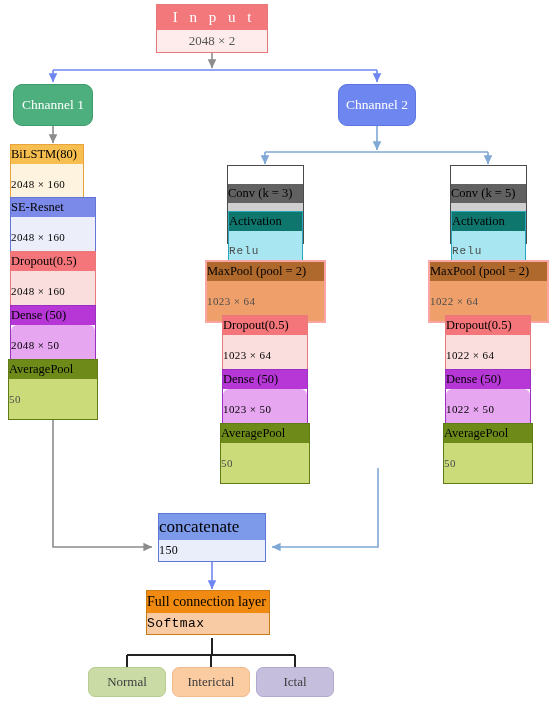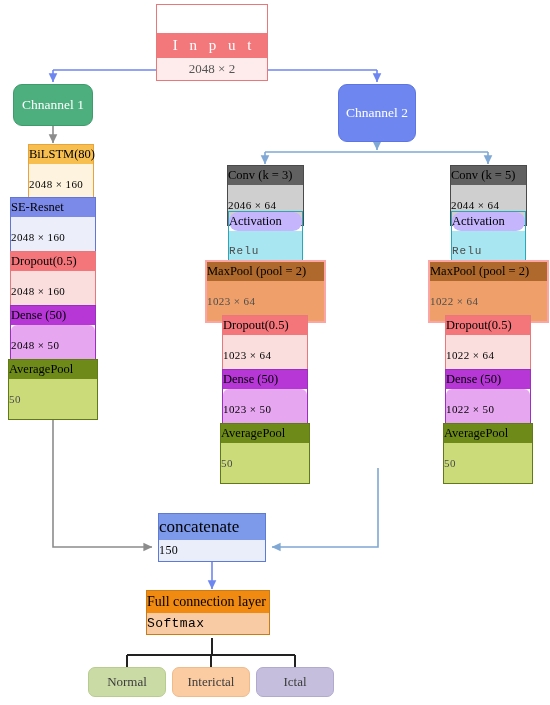--- a/index.html
+++ b/index.html
@@ -7,37 +7,37 @@
     width:550px;height:705px;background:#ffffff;
     font-family:"Liberation Serif", serif;
     position:relative;overflow:hidden;
   }
   #canvas{position:absolute;left:0;top:0;width:550px;height:705px;}
   svg.wires{position:absolute;left:0;top:0;width:550px;height:705px;pointer-events:none;}
 
   .node{position:absolute;box-sizing:border-box;}
   .node .hd{
     box-sizing:border-box;width:100%;text-align:center;color:#ffffff;
-    line-height:1.25;white-space:nowrap;overflow:hidden;margin-top:28px;
+    line-height:1.25;white-space:nowrap;overflow:hidden;
   }
   .node .bd{
     box-sizing:border-box;width:100%;text-align:center;color:#555555;
     line-height:1.25;white-space:nowrap;overflow:hidden;
   }
 
   
   .n-input{left:156px;top:4px;width:112px;border:1px solid #e8787a;}
   .n-input .hd{background:#f3787c;font-size:15px;letter-spacing:4px;padding:3px 0 3px 4px;}
   .n-input .bd{background:#fdeceb;font-size:13px;padding:3px 0;}
 
   
   .pill{position:absolute;box-sizing:border-box;border-radius:9px;color:#fff;
         display:flex;align-items:center;justify-content:center;font-size:13.5px;}
   .n-ch1{left:13px;top:84px;width:80px;height:42px;background:#4caf7d;border:1px solid #3e9b6c;}
-  .n-ch2{left:338px;top:84px;width:78px;height:58px;background:#6e86ef;border:1px solid #5c75e3;justify-content:center;}
+  .n-ch2{left:338px;top:84px;width:78px;height:42px;background:#6e86ef;border:1px solid #5c75e3;justify-content:center;}
 
   
   .bx{position:absolute;box-sizing:border-box;}
   .bx .hd{font-size:12.5px;padding:2px 0;}
   .bx .bd{font-size:11px;padding:14px 0;letter-spacing:.4px;}
 
   .c-bilstm{border:1px solid #e8a33d;}
   .c-bilstm .hd{background:#f7bf4f;}
   .c-bilstm .bd{background:#fdf3de;}
 
@@ -51,25 +51,25 @@
 
   .c-dense{border:1px solid #9b2fc0;}
   .c-dense .hd{background:#b636d6;}
   .c-dense .bd{background:#e6a6f0;border-radius:6px;}
 
   .c-avg{border:1px solid #5f7a17;}
   .c-avg .hd{background:#6e8b19;}
   .c-avg .bd{background:#cbdb7a;color:#4b4b4b;}
 
   .c-conv{border:1px solid #4a4a4a;}
-  .c-conv .hd{background:#616161;}
+  .c-conv .hd{background:#616161;margin-top:18px;}
   .c-conv .bd{background:#cfcfcf;}
 
   .c-act{border:1px solid #2aa7bb;}
-  .c-act .hd{background:#c4b5fd;border-radius:9px;}
+  .c-act .hd{background:#0f766e;}
   .c-act .bd{background:#a8e7f2;color:#4b4b4b;font-family:"Liberation Mono", monospace;letter-spacing:1px;}
 
   .c-maxp{border:2px solid #fca5a5;}
   .c-maxp .hd{background:#b0692c;}
   .c-maxp .bd{background:#ef9f69;color:#4d4d4d;}
 
   .c-concat{border:1px solid #5c7ad6;}
   .c-concat .hd{background:#7c99ea;font-size:17px;padding:3px 0;}
   .c-concat .bd{background:#eaeefb;font-size:12px;padding:3px 0;}
 
@@ -170,21 +170,21 @@
     <div class="bd">2048 × 2</div>
   </div>
 
   <div class="pill n-ch1">
     <span>Chnannel 1</span>
   </div>
   <div class="pill n-ch2">
     <span>Chnannel 2</span>
   </div>
 
-  <div class="bx c-bilstm" style="left:28px;top:144px;width:66px;">
+  <div class="bx c-bilstm" style="left:10px;top:144px;width:74px;">
     <div class="hd">BiLSTM(80)</div>
     <div class="bd">2048  ×  160</div>
   </div>
 
   <div class="bx c-seres" style="left:10px;top:197px;width:86px;">
     <div class="hd">SE-Resnet</div>
     <div class="bd">2048  ×  160</div>
   </div>
 
   <div class="bx c-drop" style="left:10px;top:251px;width:86px;">

